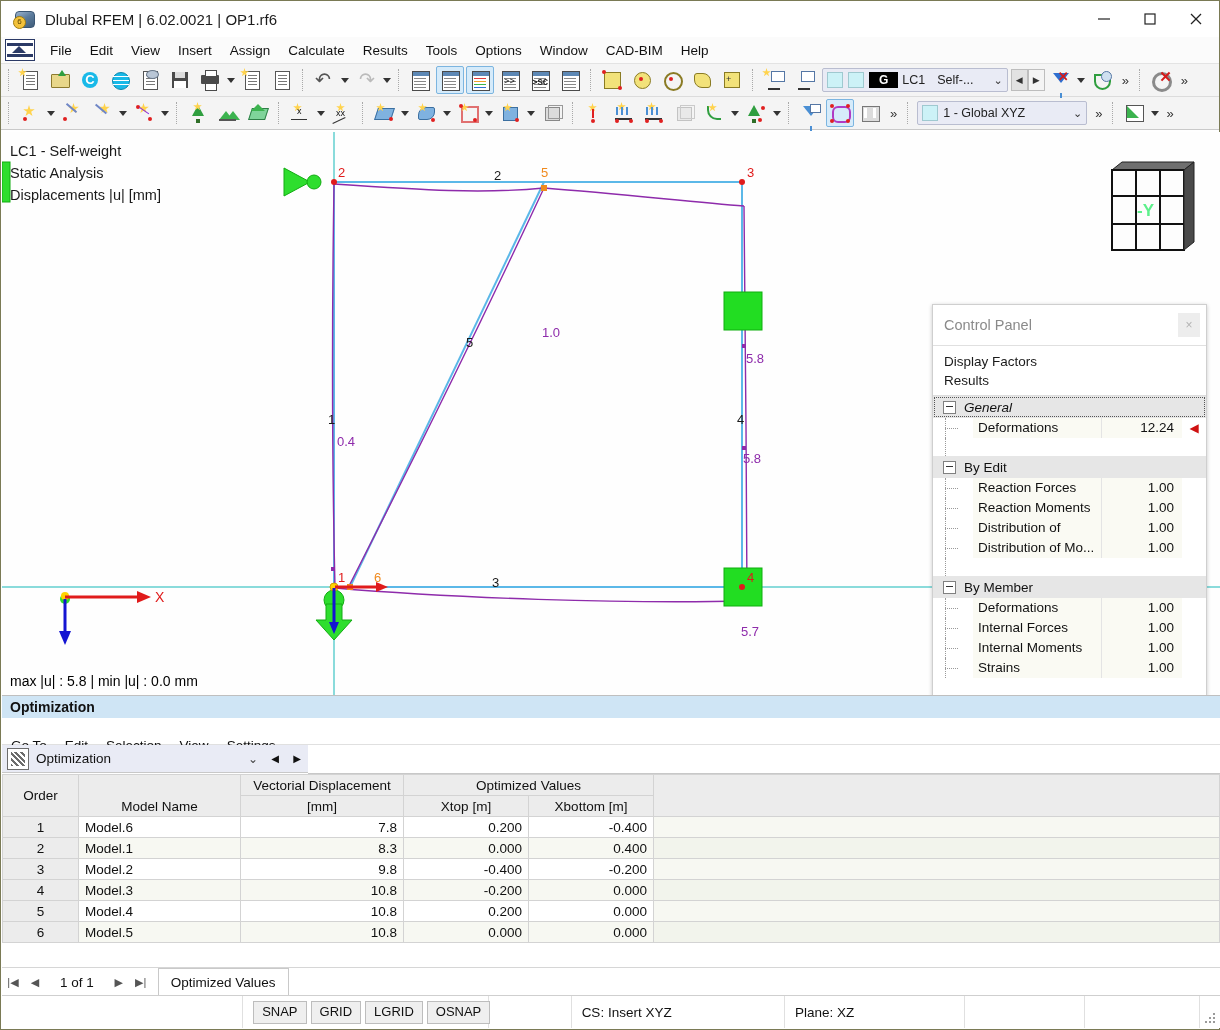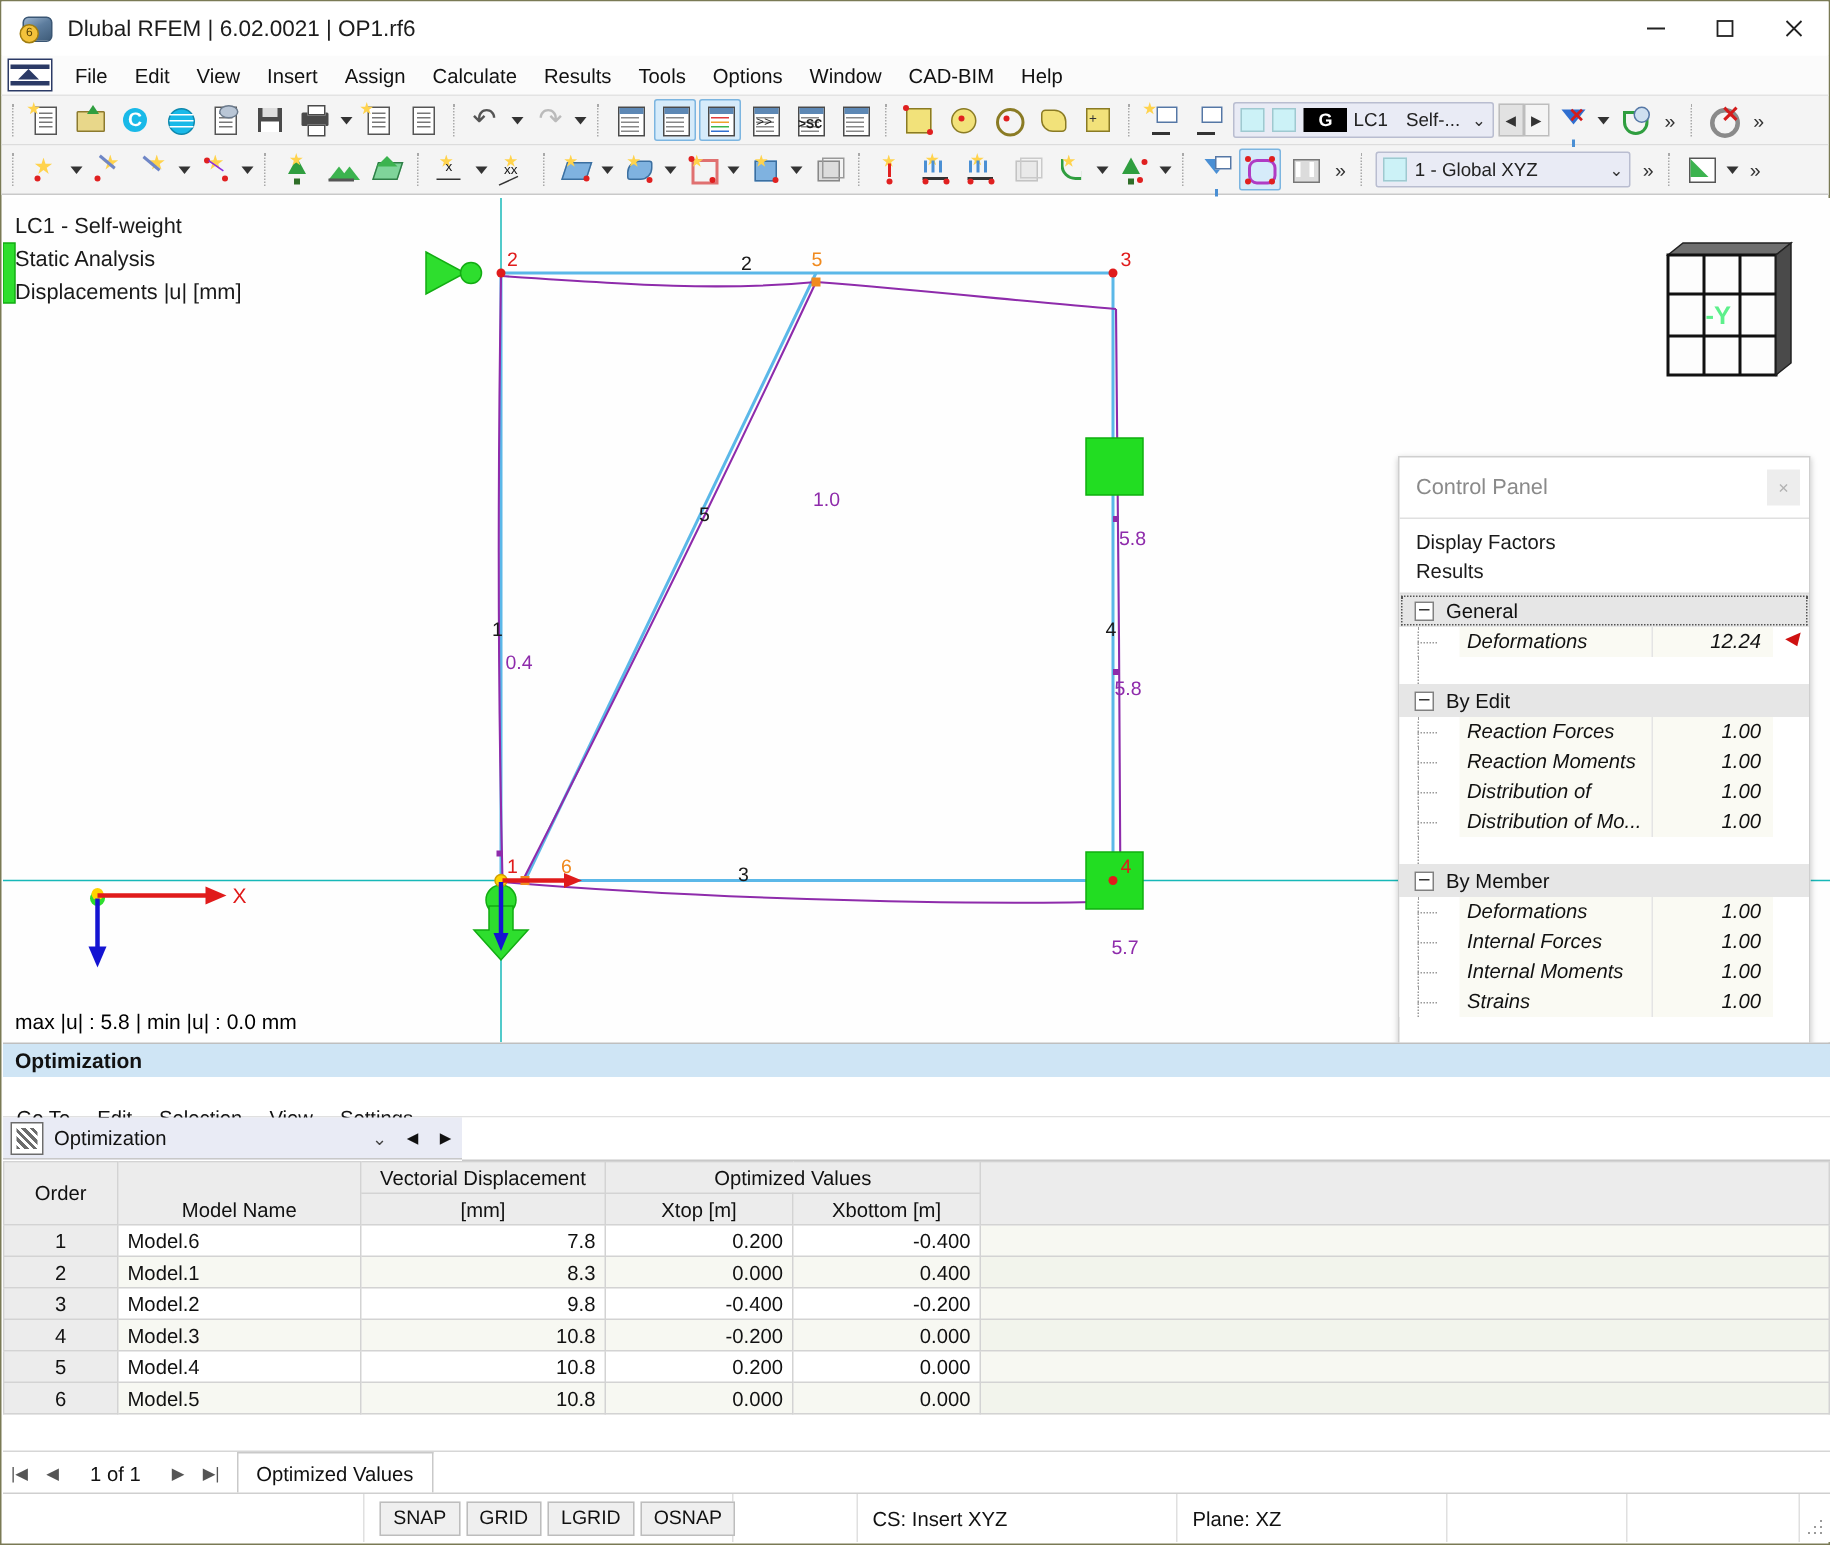--- a/index.html
+++ b/index.html
@@ -113,26 +113,26 @@
   .cpanel{position:absolute;left:931px;top:303px;width:273px;height:665px;
      background:#fff;border:1px solid #cfcfcf;box-shadow:0 1px 4px rgba(0,0,0,.22);}
   .cp-title{height:40px;display:flex;align-items:center;padding:0 6px 0 11px;
      border-bottom:1px solid #e0e0e0;}
   .cp-title span{font-size:14.5px;color:#8a8a8a;flex:1;}
   .cp-close{width:22px;height:24px;background:#ededed;color:#b3b3b3;font-size:12px;
      display:flex;align-items:center;justify-content:center;}
   .cp-tabs{padding:6px 0 5px 11px;border-bottom:1px solid #ddd;}
   .cp-tabs div{line-height:19px;font-size:13.5px;color:#1a1a1a;}
   .cp-group{background:#e6e6e6;height:22px;display:flex;align-items:center;font-size:13.5px;padding-left:10px;}
-  .cp-group.dotted{outline:1px dotted #555;outline-offset:-2px;}
+  .cp-group.dotted{outline:1px dotted #555;outline-offset:-2px;font-style:italic;}
   .exp{width:11px;height:11px;border:1px solid #808080;background:#fff;margin-right:8px;
      position:relative;flex:none;}
   .exp:after{content:"";position:absolute;left:2px;top:4px;width:7px;height:1px;background:#333;}
   .cp-rows{background:#fff;}
-  .cp-row{height:20px;display:flex;font-size:13.5px;position:relative;font-style:italic;}
+  .cp-row{height:20px;display:flex;align-items:center;font-size:13.5px;position:relative;}
   .cp-row .tl{width:40px;flex:none;height:20px;position:relative;}
   .cp-row .tl:before{content:"";position:absolute;left:12px;top:0;bottom:0;border-left:1px dotted #9a9a9a;}
   .cp-row .tl:after{content:"";position:absolute;left:12px;top:10px;width:13px;border-top:1px dotted #9a9a9a;}
   .cp-row .nm{flex:1;background:#fafaf3;height:20px;line-height:20px;padding-left:5px;}
   .cp-row .vl{width:72px;background:#fafaf3;height:20px;line-height:20px;text-align:right;
      padding-right:8px;border-left:1px solid #e4e4e4;flex:none;}
   .cp-row .ar{width:24px;text-align:center;flex:none;color:#cf1111;font-size:12px;}
   .cp-spacer{height:18px;background:#fff;position:relative;}
   .cp-spacer:before{content:"";position:absolute;left:12px;top:0;bottom:0;border-left:1px dotted #9a9a9a;}
   .cp-bot{position:absolute;left:0;right:0;bottom:0;height:40px;border-top:1px solid #ddd;
@@ -393,21 +393,21 @@
         <div class="g">
           <div style="position:absolute;left:8px;top:2px;width:12px;height:9px;background:#fff;border:1px solid #5577a5"></div>
           <div style="position:absolute;left:5px;bottom:1px;width:12px;height:2px;background:#333"></div>
         </div>
       </div>
     <div class="tcombo">
       <div class="swatch"></div>
       <div class="swatch"></div>
       <div class="blk">G</div>
       <div style="margin-right:12px">LC1</div>
-      <div style="margin-right:8px">Self-...</div>
+      <div style="margin-right:20px">Self-...</div>
       <div style="font-size:11px;color:#333">⌄</div>
     </div>
     <div class="navbtn">◀</div>
     <div class="navbtn" style="background:#f4f4f4">▶</div>
     <div class="tbtn">
         <div class="g">
           <div class="funnel" style="border-top-color:#2f6fd0"></div>
           <div class="redx">✕</div>
         </div>
       </div>

